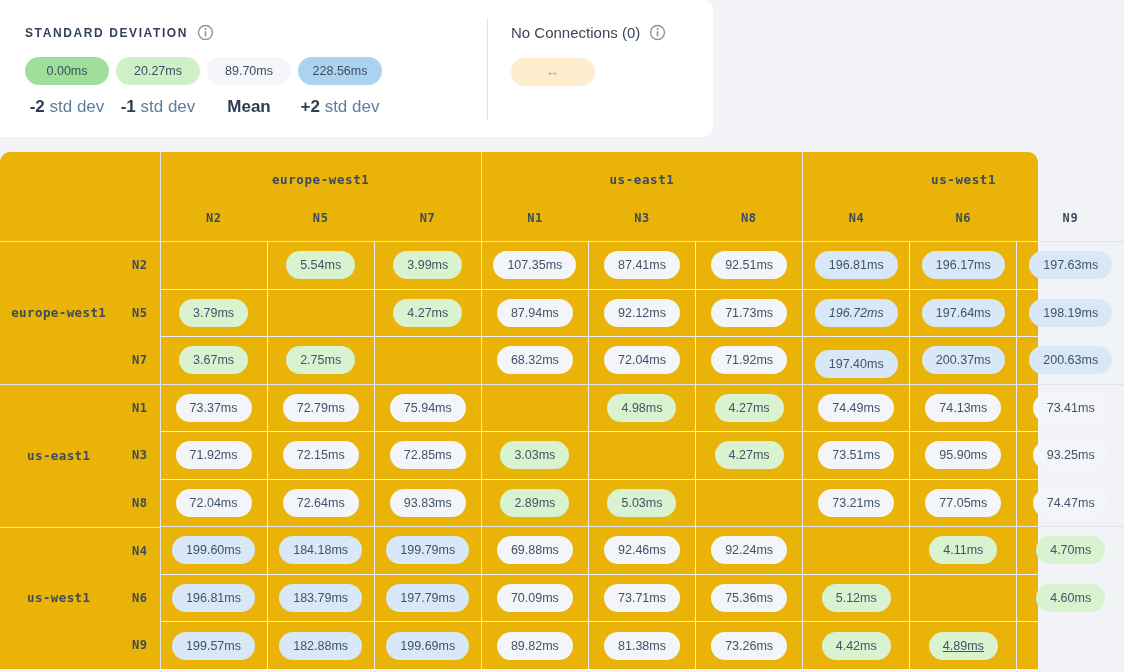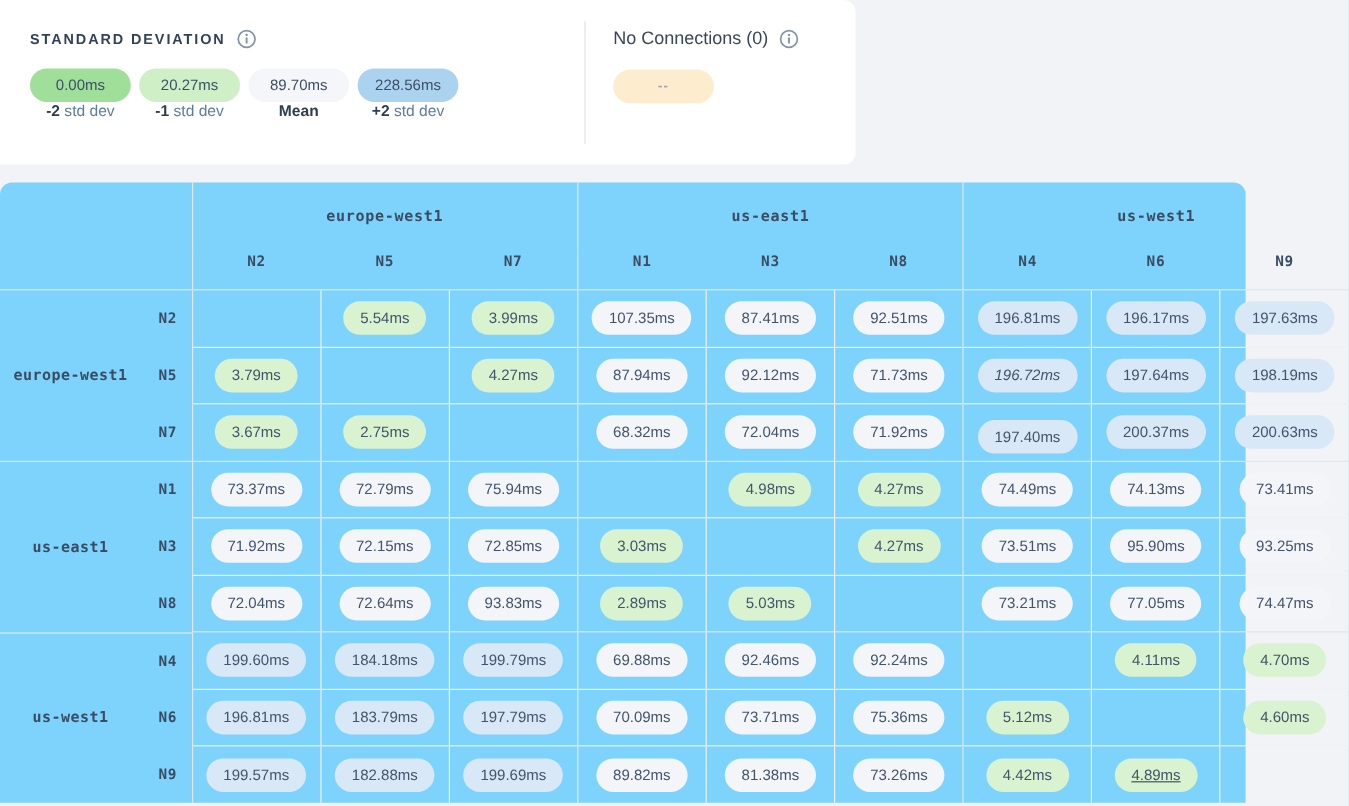--- a/index.html
+++ b/index.html
@@ -28,39 +28,39 @@
     letter-spacing: 1.6px; color: #33425a;
   }
   .info { color: #8593a6; display: inline-flex; cursor: pointer; }
   .leg-items { display: flex; gap: 7px; margin-top: 16px; }
   .leg-item { width: 84px; }
   .leg-pill {
     height: 28px; border-radius: 15px;
     display: flex; align-items: center; justify-content: center;
     font-size: 12.5px; color: #3d4e64;
   }
-  .leg-label { text-align: center; font-size: 13px; }
+  .leg-label { margin-top: 12px; text-align: center; font-size: 17px; }
   .leg-label b { color: #2e3d52; font-weight: bold; }
   .leg-label .muted { color: #5e7d9e; white-space: pre; }
   .vdivider {
     width: 1px; background: #dde2e9;
     margin-top: 18px; height: 102px;
   }
   .noconn-section { padding: 24px 0 0 23px; }
   .noconn-title { font-size: 15px; color: #3a4759; }
   .noconn-pill {
     margin-top: 17px; width: 84px; height: 28px; border-radius: 15px;
     display: flex; align-items: center; justify-content: center;
     font-size: 11px; font-weight: bold; letter-spacing: 1px; color: #99a2b0;
   }
 
   
   .matrix-wrap {
     position: absolute; left: 0; top: 152px; width: 1038px;
-    background: #7dd3fc;
+    background: #eab308;
     border-radius: 10px 10px 0 0;
   }
   table.matrix {
     width: 1124px;
     border-collapse: collapse;
     table-layout: fixed;
   }
   .matrix thead tr:first-child { height: 55px; }
   .matrix thead tr:last-child  { height: 34px; }
   .matrix tbody tr { height: 47.5px; }

